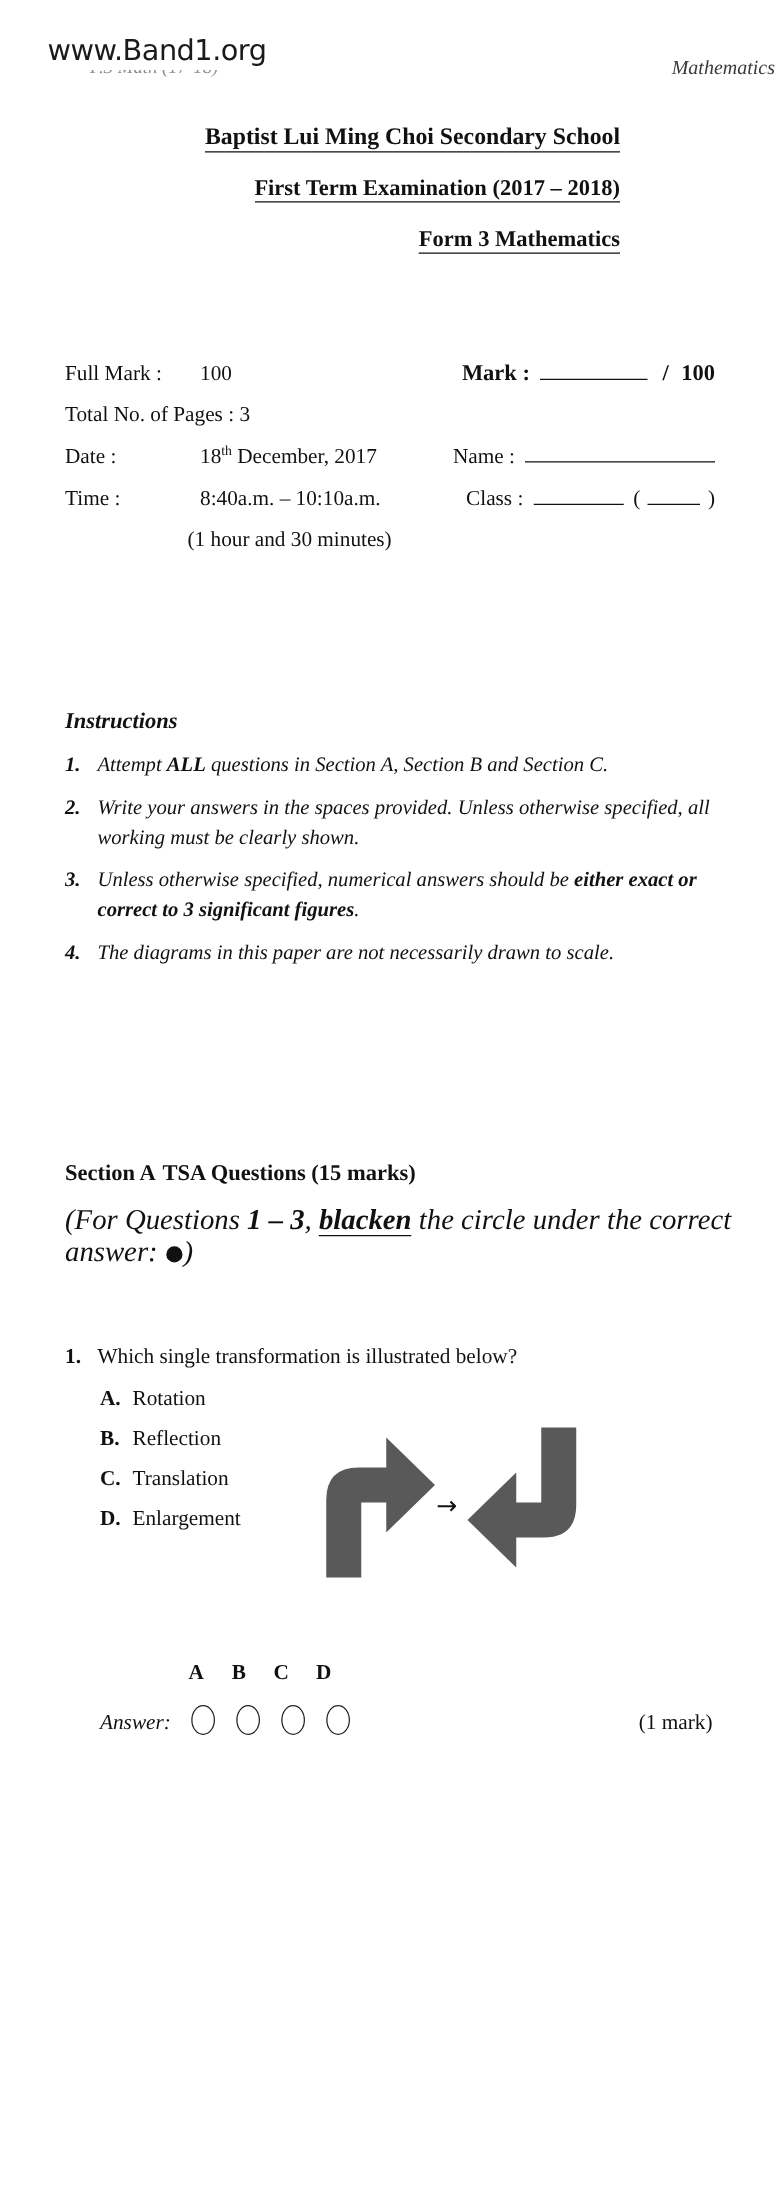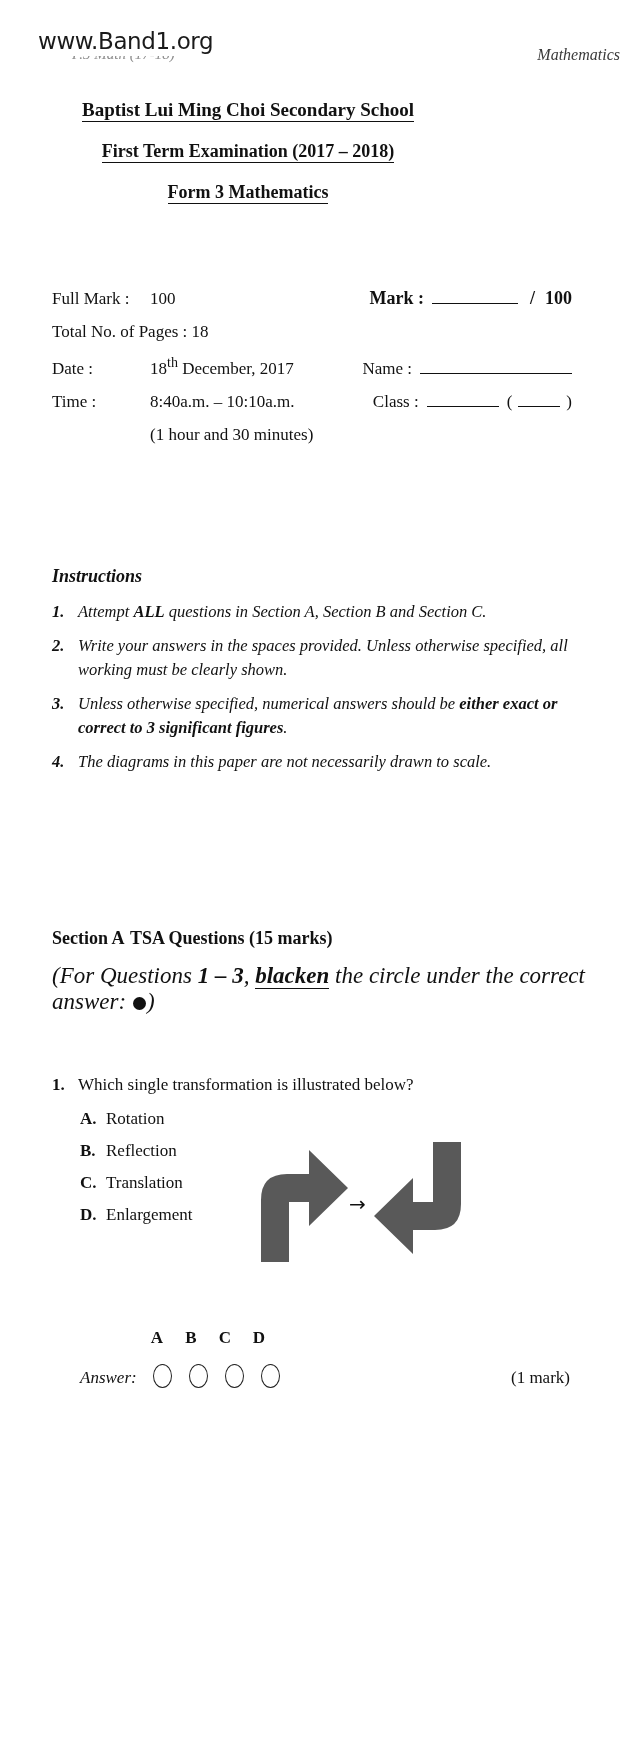--- a/index.html
+++ b/index.html
@@ -59,21 +59,21 @@
     white-space: nowrap;
     z-index: 1;
   }
 
   
   .title-block {
     position: absolute;
     left: 0;
     top: 100px;
     width: 496px;
-    text-align: center;
+    text-align: right;
   }
   .title-line {
     font-weight: bold;
     font-size: 19px;
     line-height: 1.0;
     margin-bottom: 22px;
   }
   .title-line span {
     border-bottom: 1.5px solid #111;
     padding-bottom: 1px;
@@ -84,23 +84,24 @@
   
   .info {
     position: absolute;
     left: 52px;
     top: 288px;
     width: 520px;
     font-size: 17px;
   }
   .info-row {
     display: flex;
-    align-items: flex-end;
+    align-items: center;
     margin-bottom: 13px;
     white-space: nowrap;
+    gap: 10px;
   }
   .lbl { width: 98px; flex: none; }
   .val { flex: none; }
   .right-col {
     margin-left: auto;
     display: flex;
     align-items: baseline;
     white-space: nowrap;
   }
   .mark-label { font-weight: bold; font-size: 18px; }
@@ -109,21 +110,21 @@
     border-bottom: 1.6px solid #111;
     height: 0;
     vertical-align: baseline;
   }
   .rule-mark { width: 86px; margin: 0 8px; }
   .rule-name { width: 152px; margin-left: 8px; }
   .rule-class { width: 72px; margin: 0 8px; }
   .slash-bold { font-weight: bold; font-size: 18px; margin: 0 10px 0 4px; }
   .hundred { font-weight: bold; font-size: 18px; }
   .paren { font-size: 17px; }
-  .sup { font-size: 14px; vertical-align: super; }
+  .sup { font-size: 11px; vertical-align: super; }
   .indent-note {
     margin-left: 98px;
     font-size: 17px;
   }
 
   
   .instructions-head {
     position: absolute;
     left: 52px;
     top: 566px;
@@ -284,21 +285,21 @@
       <div class="val">100</div>
       <div class="right-col">
         <span class="mark-label">Mark :</span>
         <span class="rule rule-mark"></span>
         <span class="slash-bold">/</span>
         <span class="hundred">100</span>
       </div>
     </div>
 
     <div class="info-row">
-      <div>Total No. of Pages : 18</div>
+      <div>Total No. of Pages : 3</div>
     </div>
 
     <div class="info-row">
       <div class="lbl">Date :</div>
       <div class="val">
         <span>18</span><span class="sup">th</span>
         <span>December, 2017</span>
       </div>
       <div class="right-col">
         <span>Name :</span>

